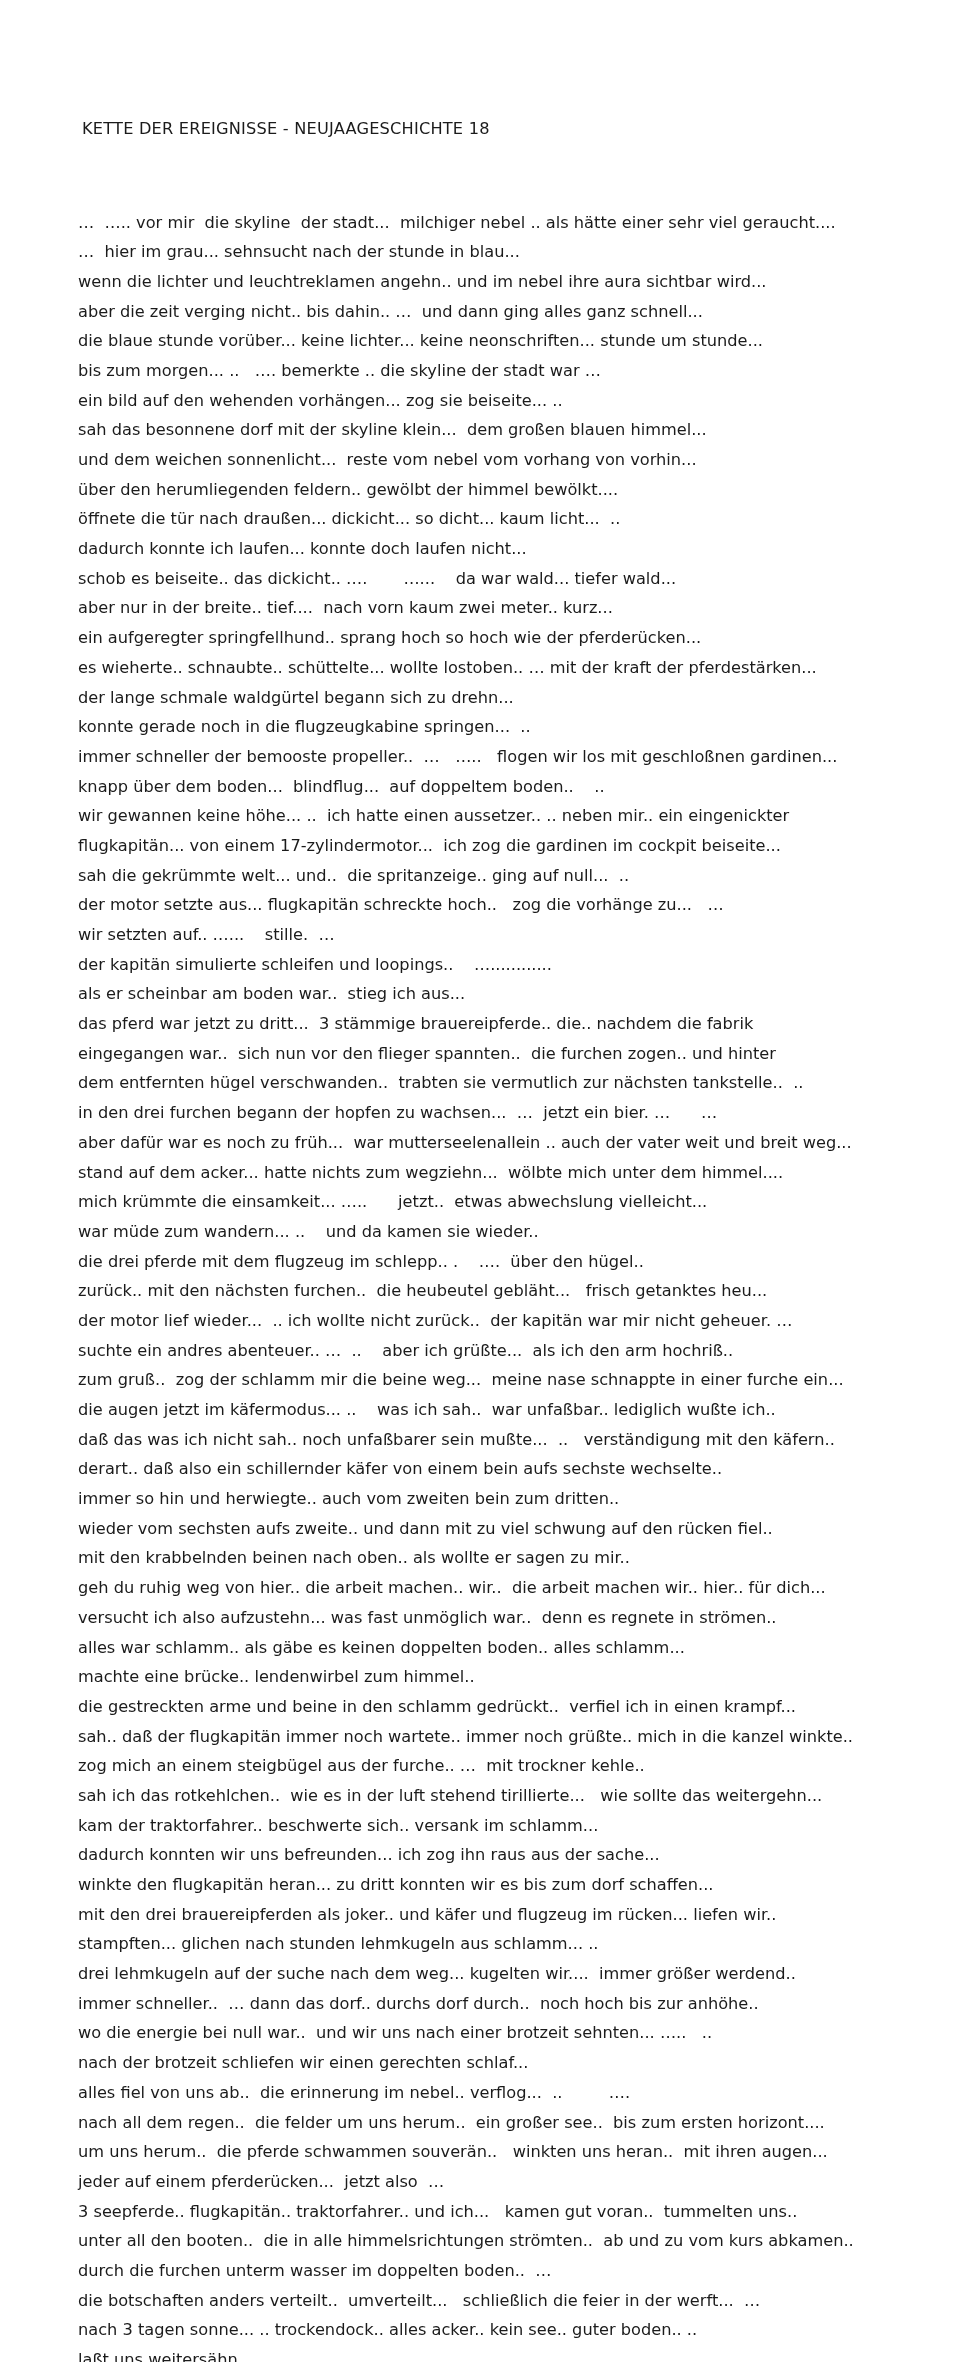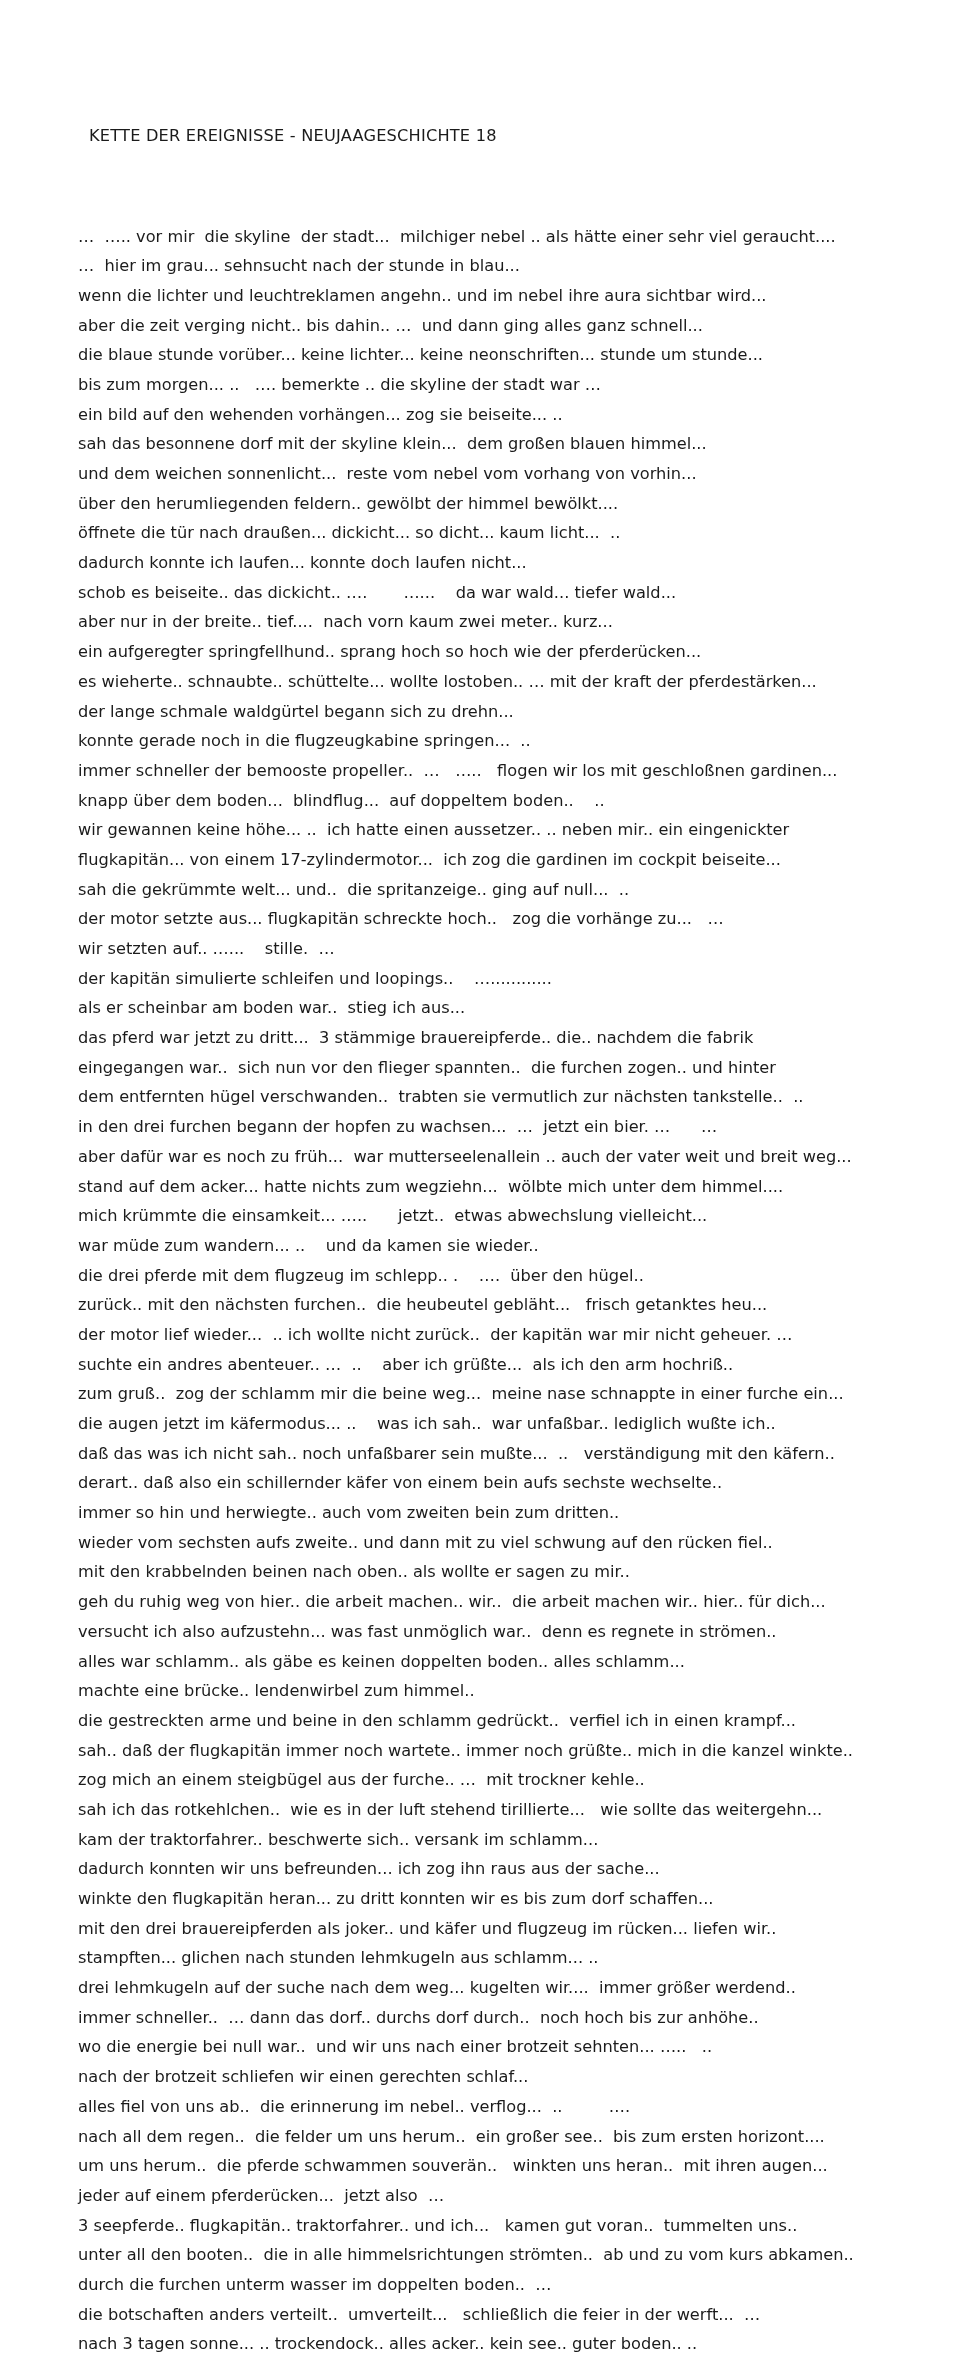--- a/index.html
+++ b/index.html
@@ -21,21 +21,21 @@
     color: #1b1b1b;
     font-family: "DejaVu Sans", "Liberation Sans", sans-serif;
     font-size: 16.2px;
     line-height: 29.7px;
     white-space: pre;
   }
   .title {
     font-weight: normal;
     font-size: 16.2px;
     line-height: 29.7px;
-    margin: 11px;
+    margin: 4px;
     letter-spacing: 0.2px;
   }
   .line {
     height: 29.7px;
   }
 </style>
 </head>
 <body>
 
 <div class="doc">

